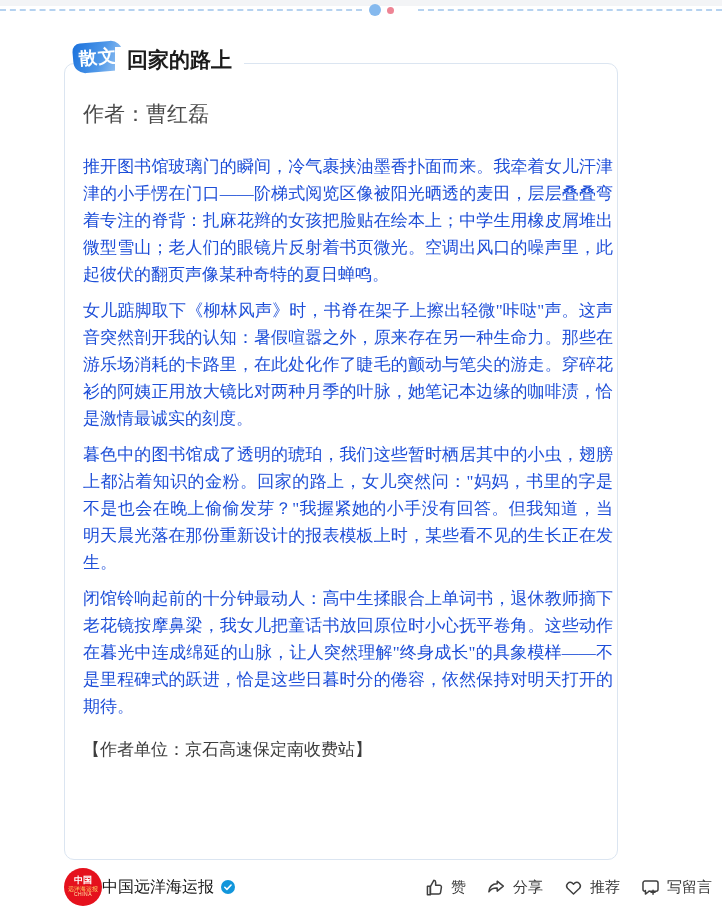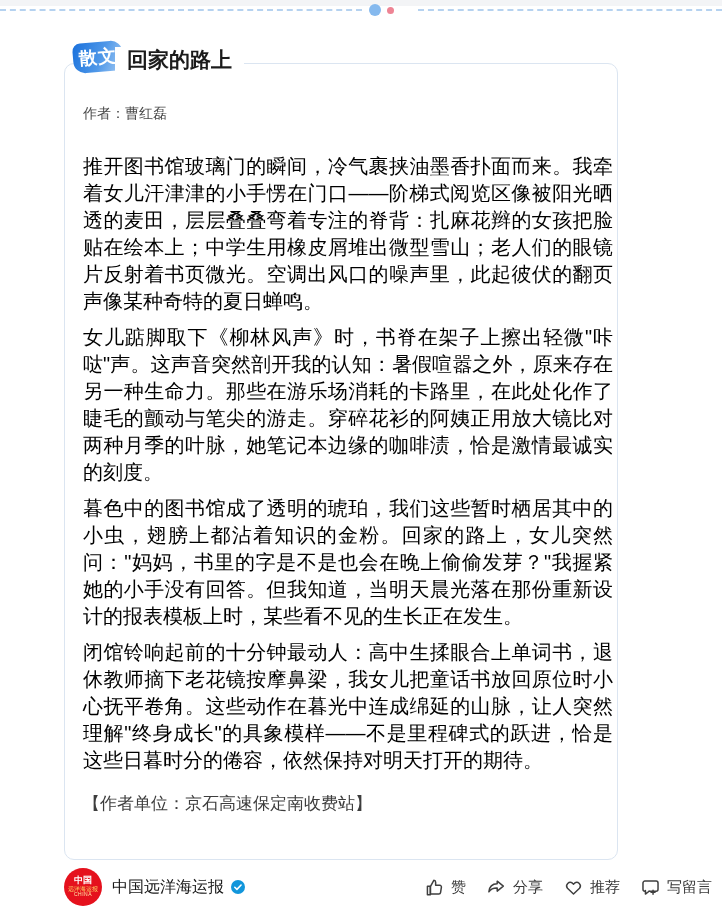--- a/index.html
+++ b/index.html
@@ -23,41 +23,41 @@
     position:absolute;left:8px;top:-22px;width:50px;height:30px;
     background:linear-gradient(115deg,#1e74dd 5%,#4e97e8 55%,#a6ccf4 100%);
     color:#fff;font-weight:bold;font-size:18px;letter-spacing:1px;
     display:flex;align-items:center;justify-content:center;
     border-radius:8px 12px 8px 12px;transform:rotate(-5deg);
   }
   .title-chip{
     position:absolute;left:50px;top:-17px;background:#fff;padding:0 12px;
     font-size:21px;font-weight:bold;color:#1b1b1b;line-height:26px;white-space:nowrap;
   }
-  .author{font-size:14px;color:#4a4a4a;line-height:27px;margin:0 0 26px 0;}
+  .author{font-size:21px;color:#4a4a4a;line-height:27px;margin:0 0 26px 0;}
   .body-text p{
-    font-size:20px;line-height:27px;color:#000000;margin:0 0 9px 0;
-    text-align:justify;word-break:normal;
+    font-size:17px;line-height:27px;color:#1d4ed8;margin:0 0 9px 0;
+    text-align:justify;word-break:normal;font-family:Liberation Serif, serif;
   }
   .author-unit{font-size:17px;line-height:27px;color:#3d3d3d;margin:16px 0 0 0;}
 
   .footer{
     position:absolute;left:8px;top:864px;width:722px;height:46px;
     display:flex;align-items:center;box-sizing:border-box;padding-left:56px;padding-right:18px;
   }
   .account{display:flex;align-items:center;cursor:pointer;}
   .logo{
     width:38px;height:38px;border-radius:50%;background:#e5111d;color:#fff;
     display:flex;flex-direction:column;align-items:center;justify-content:center;
     line-height:1.08;flex:0 0 auto;
   }
   .logo-l1{font-size:9px;font-weight:bold;}
   .logo-l2{font-size:6px;color:#ffd766;}
   .logo-l3{font-size:5px;color:#ffe9a8;letter-spacing:.5px;}
-  .account-name{margin-left:10px;font-size:16px;color:#151515;text-align:right;}
+  .account-name{font-size:16px;color:#151515;text-align:right;}
   .verified{margin-left:6px;width:16px;height:16px;flex:0 0 auto;}
 
   .actions{margin-left:auto;display:flex;align-items:center;gap:20px;}
   .action{display:flex;align-items:center;gap:6px;font-size:15px;color:#3a3a3a;cursor:pointer;white-space:nowrap;}
   .action svg{width:21px;height:21px;stroke:#3f3f3f;fill:none;stroke-width:1.7;stroke-linecap:round;stroke-linejoin:round;}
 </style>
 </head>
 <body>
 
 <div class="top-strip"></div>

